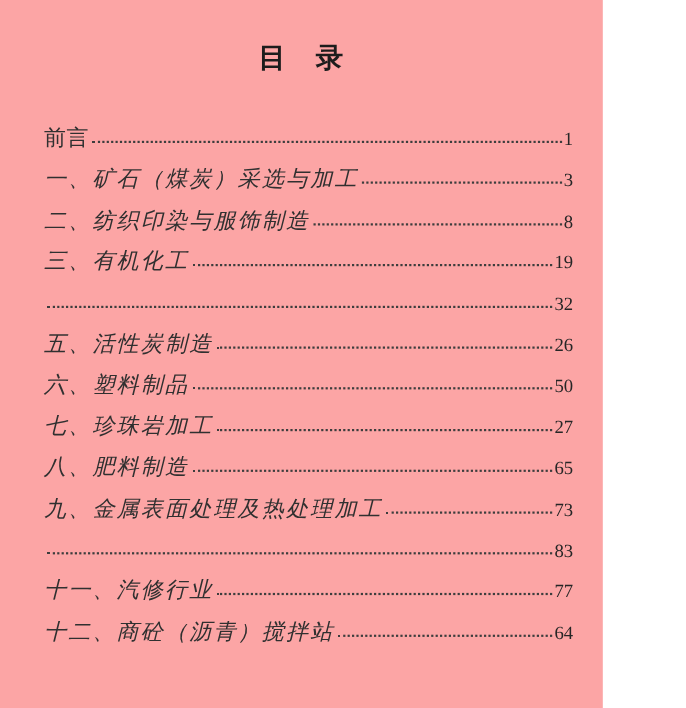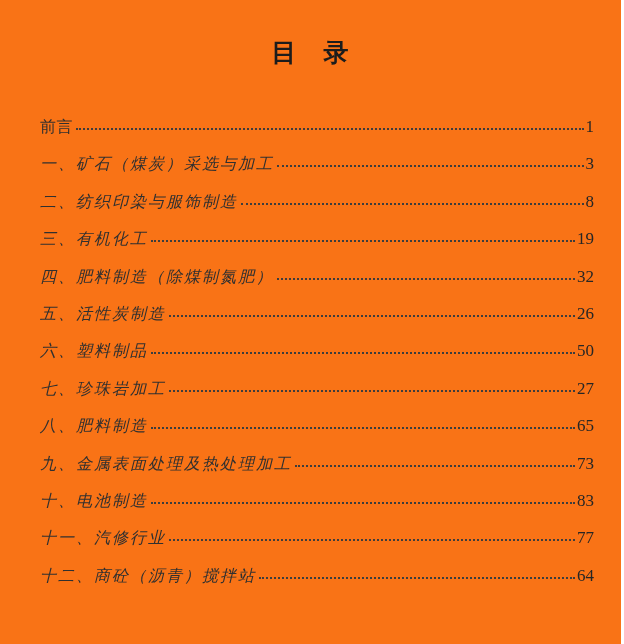--- a/index.html
+++ b/index.html
@@ -2,23 +2,23 @@
 <html><head>
 <meta charset="utf-8">
 <style>
   html, body {
     margin: 0;
     padding: 0;
     background: #ffffff;
   }
   .page {
     position: relative;
-    width: 621px;
+    width: 548px;
     height: 644px;
-    background: #f97316;
+    background: #fca5a5;
     overflow: hidden;
     font-family: "Liberation Serif", serif;
   }
   .toc-title {
     position: absolute;
     top: 36px;
     left: 0;
     width: 100%;
     margin: 0;
     text-align: center;
@@ -36,21 +36,21 @@
   }
   .toc-row {
     display: flex;
     align-items: baseline;
     height: 37.4px;
     line-height: 37.4px;
     white-space: nowrap;
     color: #303030;
   }
   .toc-label {
-    font-size: 16px;
+    font-size: 20px;
     letter-spacing: 0.5px;
     font-family: Liberation Serif, serif;
   }
   .toc-row.kai .toc-label {
     font-style: italic;       
     letter-spacing: 2px;
   }
   .leader {
     flex: 1 1 auto;
     min-width: 10px;
@@ -90,21 +90,20 @@
     <span class="pagenum">8</span>
   </div>
 
   <div class="toc-row kai">
     <span class="toc-label">三、有机化工</span>
     <span class="leader"></span>
     <span class="pagenum">19</span>
   </div>
 
   <div class="toc-row kai">
-    <span class="toc-label">四、肥料制造（除煤制氮肥）</span>
     <span class="leader"></span>
     <span class="pagenum">32</span>
   </div>
 
   <div class="toc-row kai">
     <span class="toc-label">五、活性炭制造</span>
     <span class="leader"></span>
     <span class="pagenum">26</span>
   </div>
 
@@ -126,21 +125,20 @@
     <span class="pagenum">65</span>
   </div>
 
   <div class="toc-row kai">
     <span class="toc-label">九、金属表面处理及热处理加工</span>
     <span class="leader"></span>
     <span class="pagenum">73</span>
   </div>
 
   <div class="toc-row kai">
-    <span class="toc-label">十、电池制造</span>
     <span class="leader"></span>
     <span class="pagenum">83</span>
   </div>
 
   <div class="toc-row kai">
     <span class="toc-label">十一、汽修行业</span>
     <span class="leader"></span>
     <span class="pagenum">77</span>
   </div>
 

